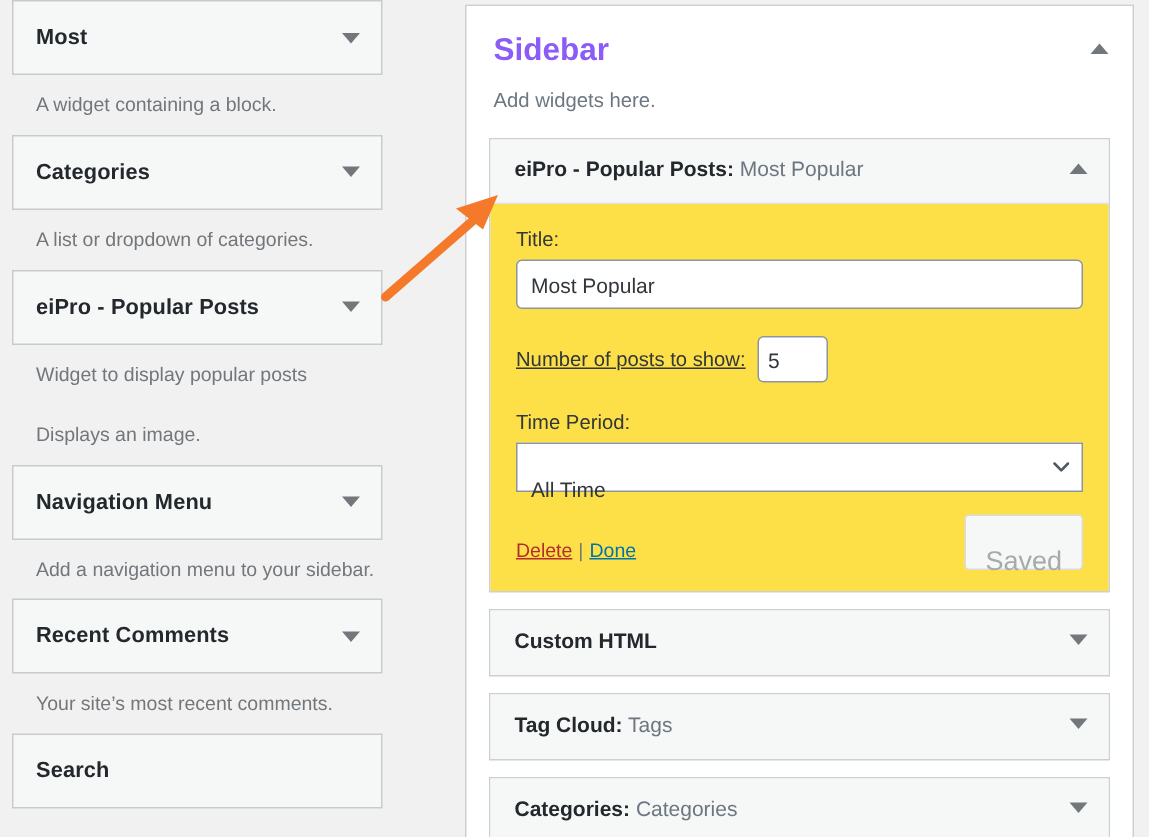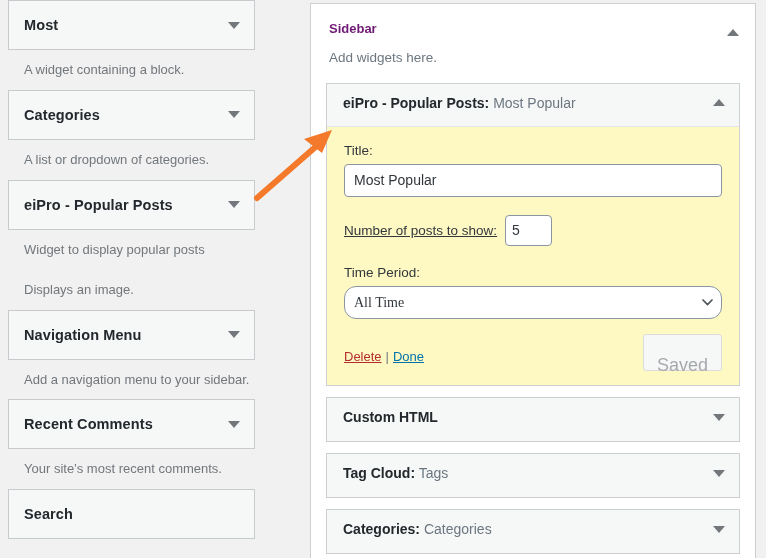--- a/index.html
+++ b/index.html
@@ -68,23 +68,23 @@
     left: 310px; top: 3px;
     width: 446px;
     background: #ffffff;
     border: 1px solid #ccd0d4;
   }
   .panel-head {
     position: relative;
     padding: 17px 18px 0 18px;
   }
   .panel-title {
-    font-size: 13px;
+    font-size: 21px;
     font-weight: bold;
-    color: #701a75;
+    color: #8b5cf6;
     margin: 0;
     line-height: 1.2;
   }
   .panel-sub {
     font-size: 13.5px;
     color: #6c7781;
     margin: 13px 0 0 0;
     line-height: 1.2;
   }
   .panel-toggle {
@@ -123,21 +123,21 @@
   }
   .pw-name b { font-weight: bold; }
   .pw-name .pw-inst {
     font-weight: normal;
     color: #6c7781;
   }
 
   
   .pw-form {
     padding: 16px 17px 14px 17px;
-    background: #fef9c3;
+    background: #fde047;
   }
   .f-label {
     display: block;
     font-size: 13.5px;
     color: #32373c;
     margin: 0 0 6px 0;
   }
   .f-text {
     display: block;
     width: 100%;
@@ -169,25 +169,25 @@
     outline: none;
     background: #fff;
   }
   .f-block { margin-top: 19px; }
   .f-select-wrap { position: relative; }
   .f-select {
     display: block;
     width: 100%;
     height: 33px;
     border: 1px solid #8d96a0;
-    border-radius: 12px;
+    border-radius: 0;
     background: #fff;
-    padding: 0 30px 0 9px;
+    padding: 15px 30px 0 9px;
     font-size: 14px;
-    font-family: Liberation Serif, serif;
+    font-family: Liberation Sans, sans-serif;
     color: #32373c;
     line-height: 31px;
     cursor: pointer;
   }
   .chev {
     position: absolute;
     right: 11px; top: 12px;
     width: 9px; height: 9px;
     pointer-events: none;
   }

